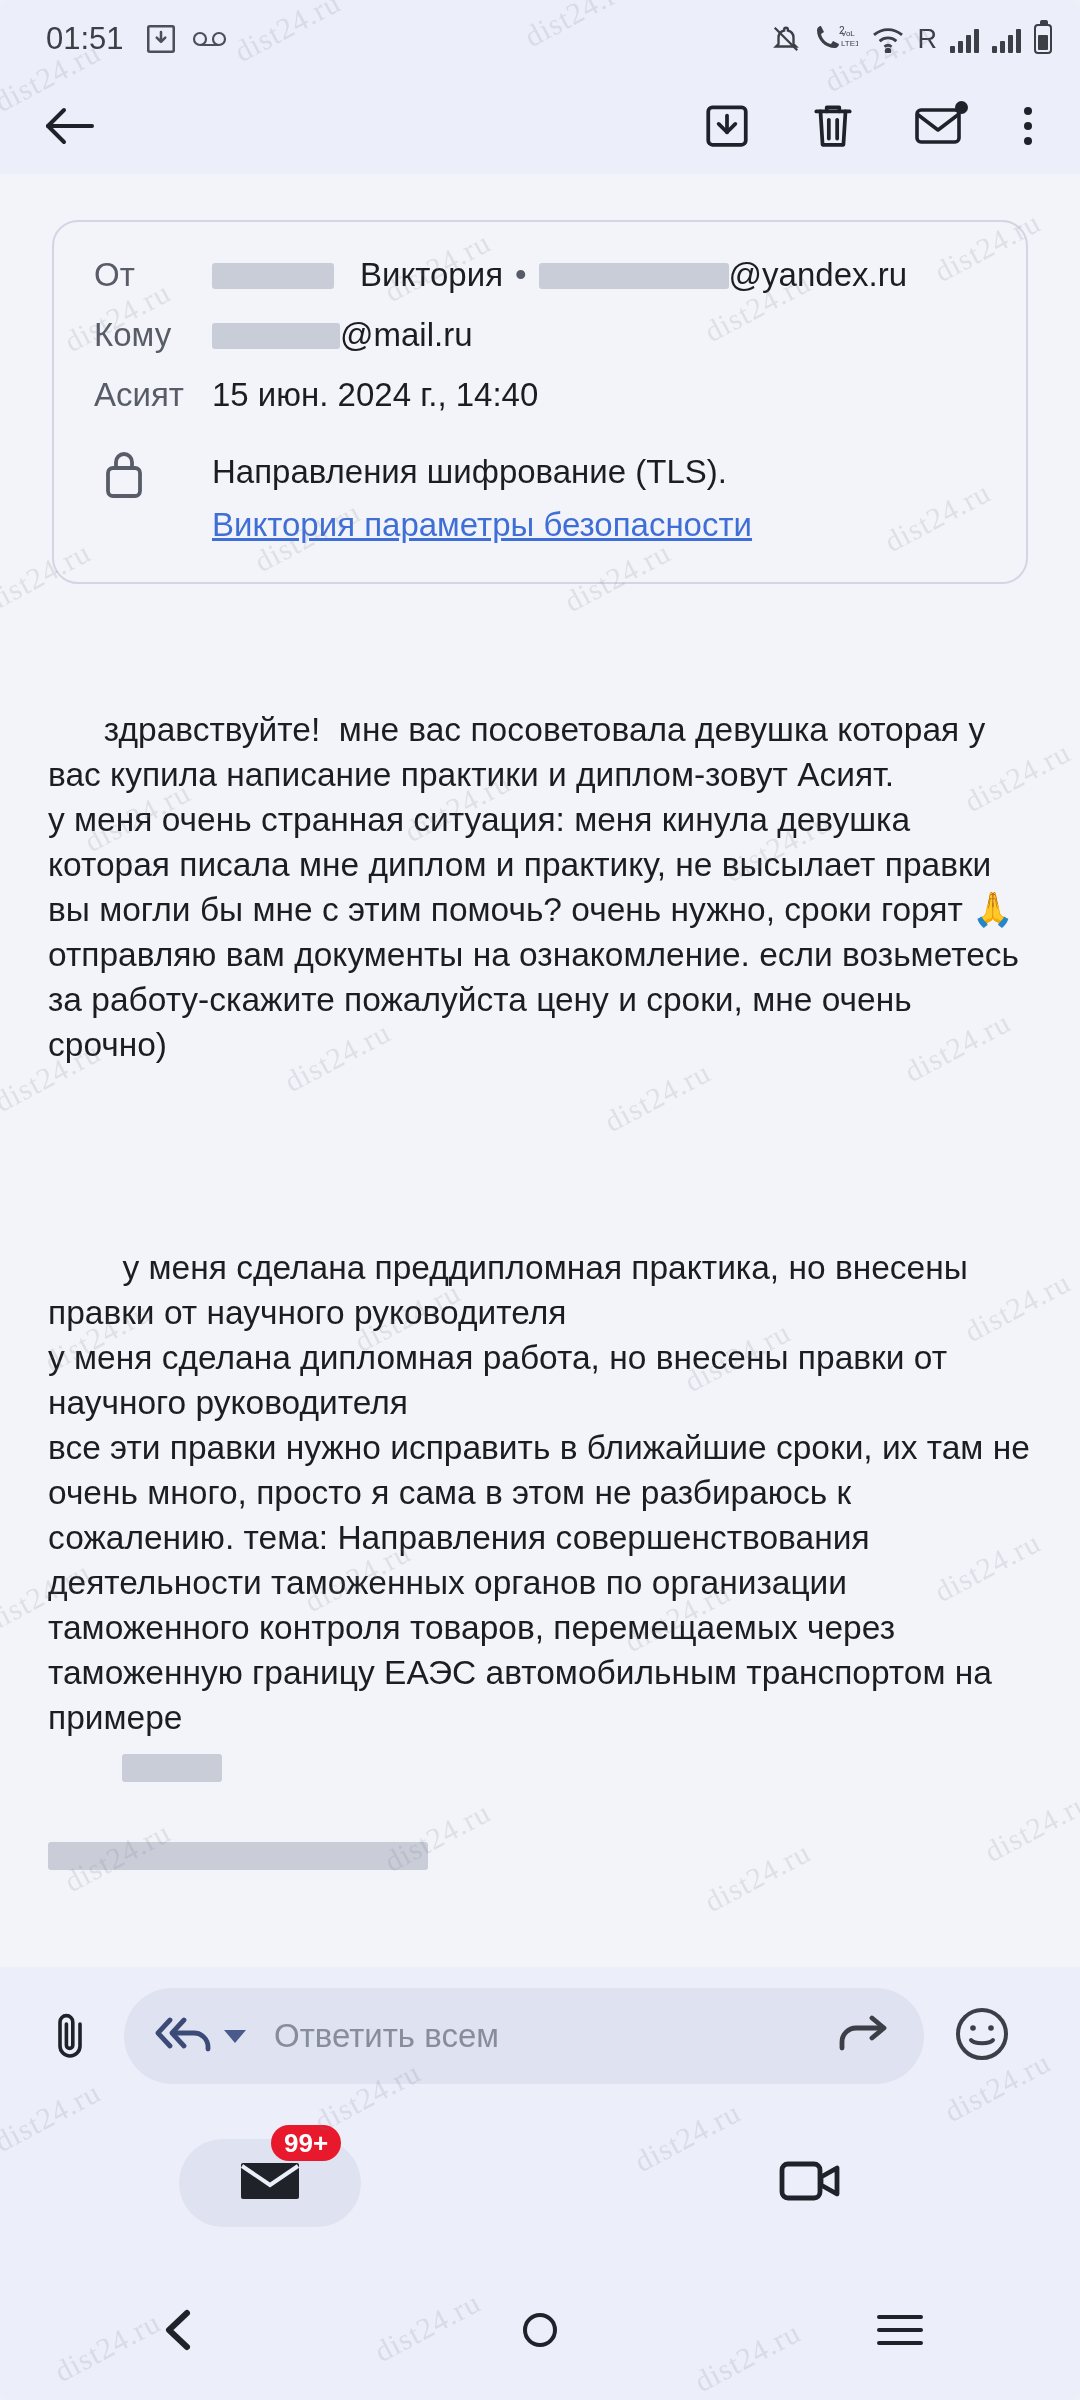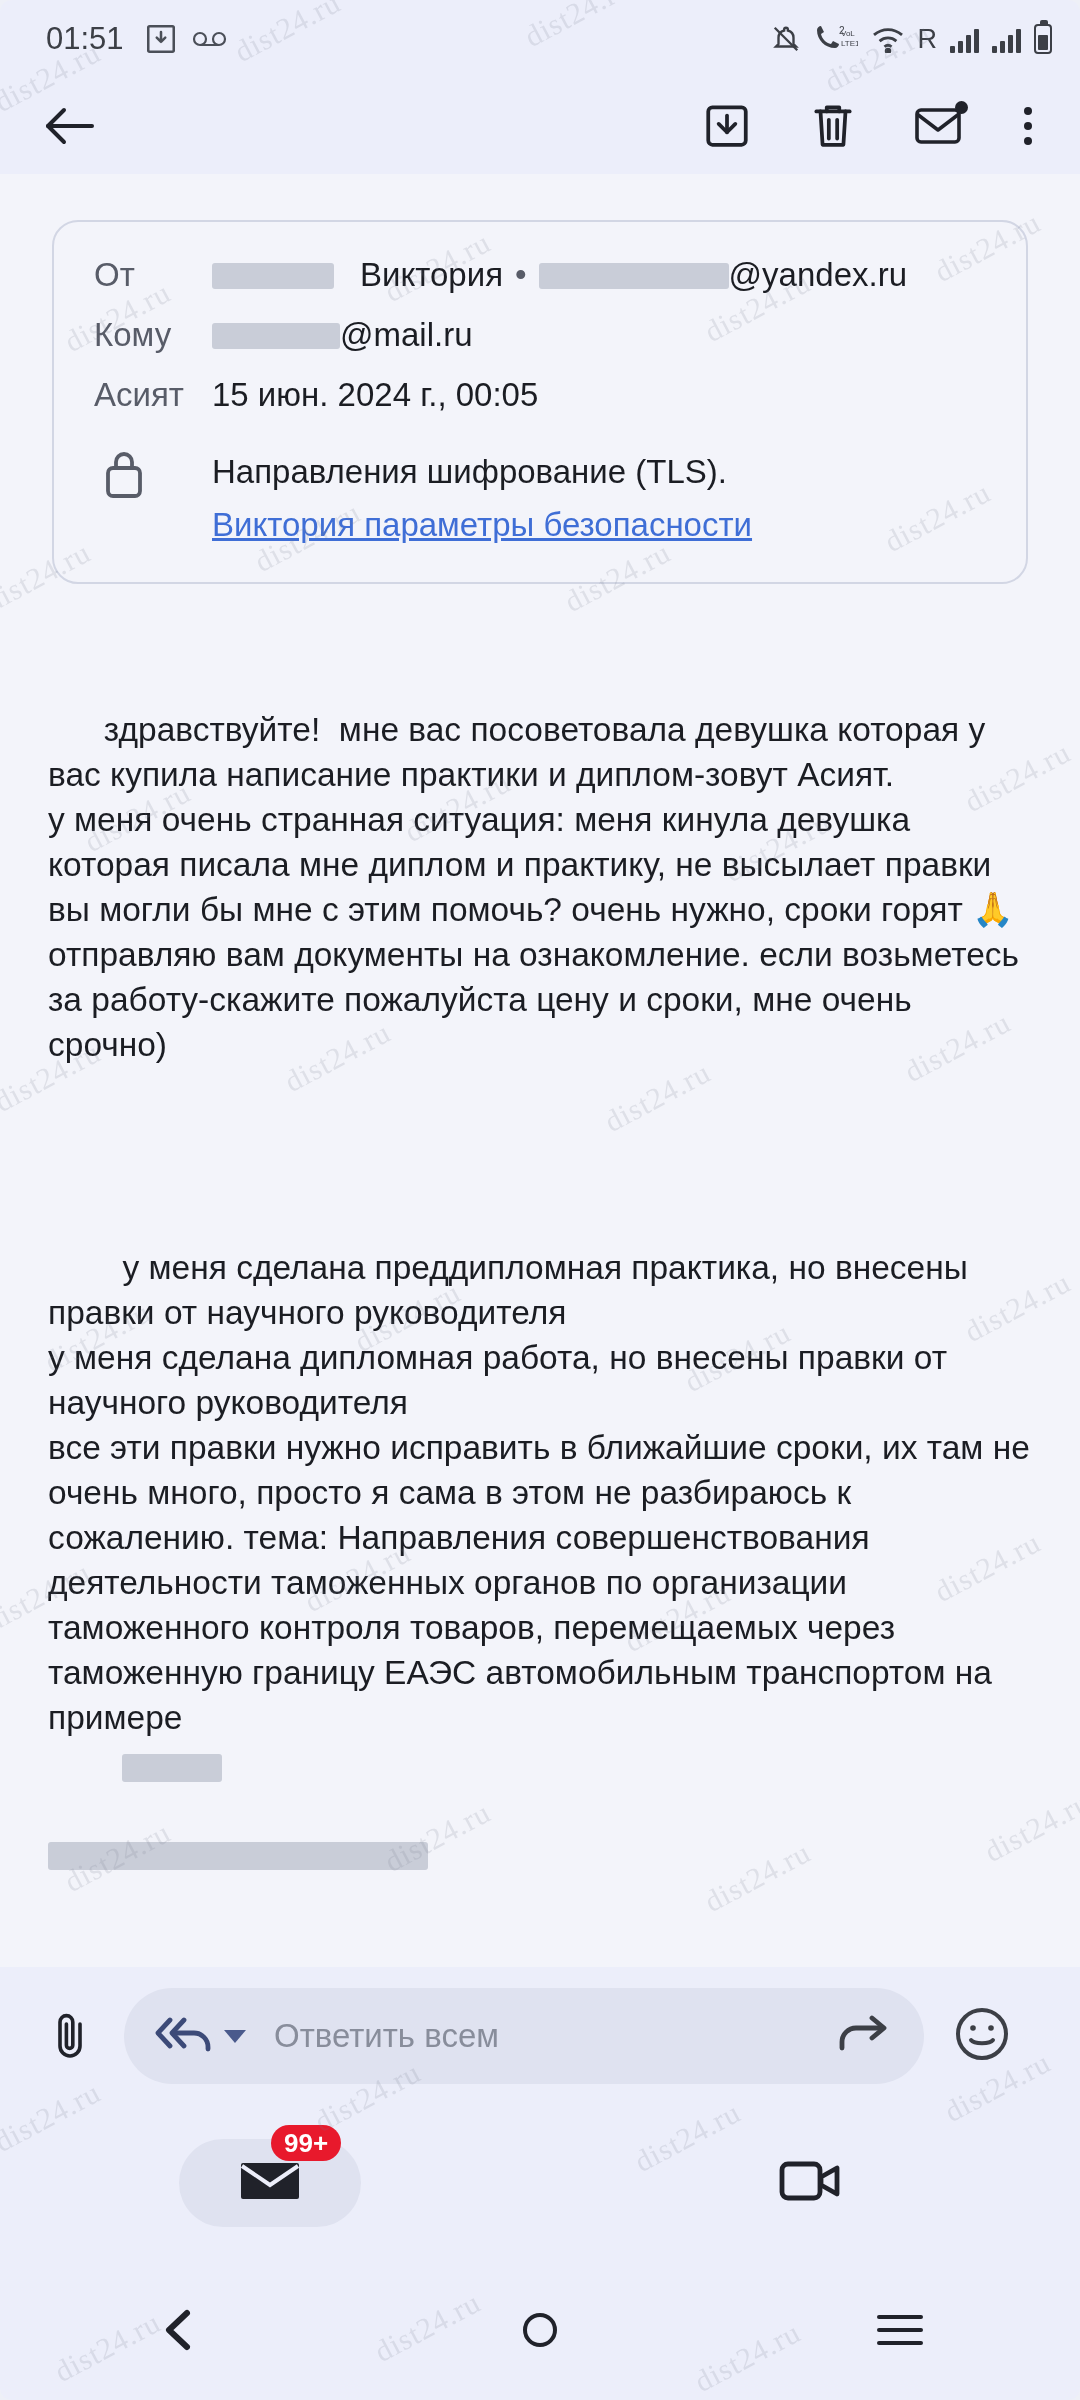--- a/index.html
+++ b/index.html
@@ -331,21 +331,21 @@
       <div class="row">
         <span class="lbl">Кому</span>
         <span class="val">
           <span class="redact w3"></span>
           <span>@mail.ru</span>
         </span>
       </div>
 
       <div class="row">
         <span class="lbl">Асият</span>
-        <span class="val">15 июн. 2024 г., 00:05</span>
+        <span class="val">15 июн. 2024 г., 14:40</span>
       </div>
 
       <div class="sec-row">
         <span class="lock-wrap">
           <svg width="44" height="52" viewBox="0 0 22 26" fill="none" stroke="#585c68" stroke-width="1.9" stroke-linejoin="round">
             <rect x="3" y="10" width="16" height="14" rx="2.5"></rect>
             <path d="M7 10V7a4 4 0 0 1 8 0v3"></path>
           </svg>
         </span>
         <span>

